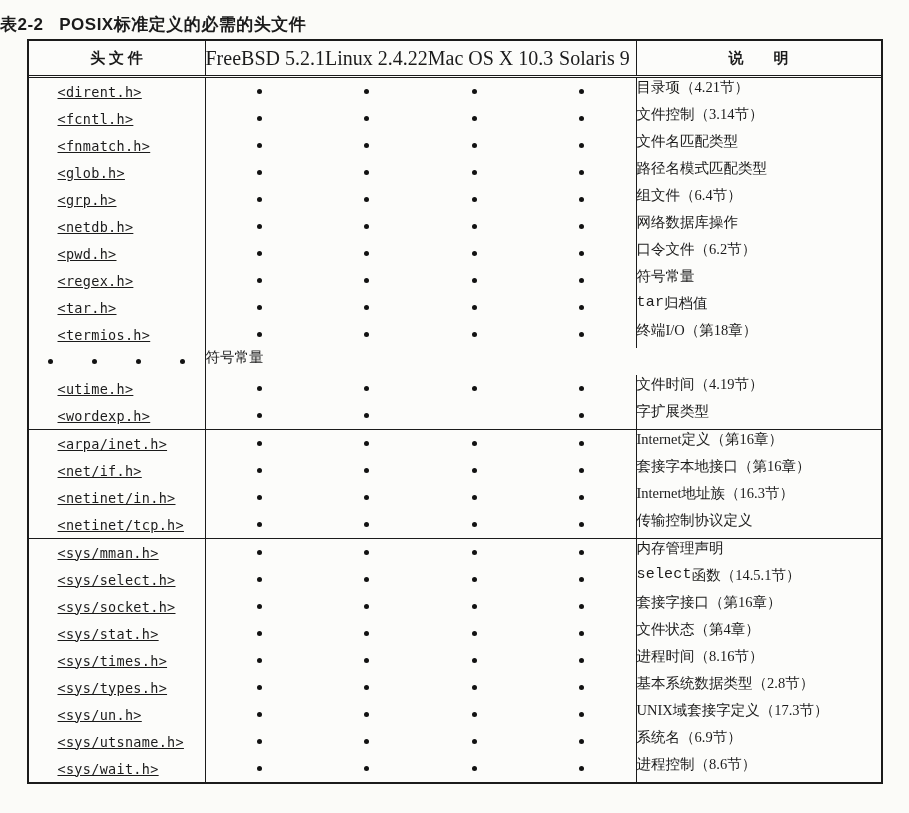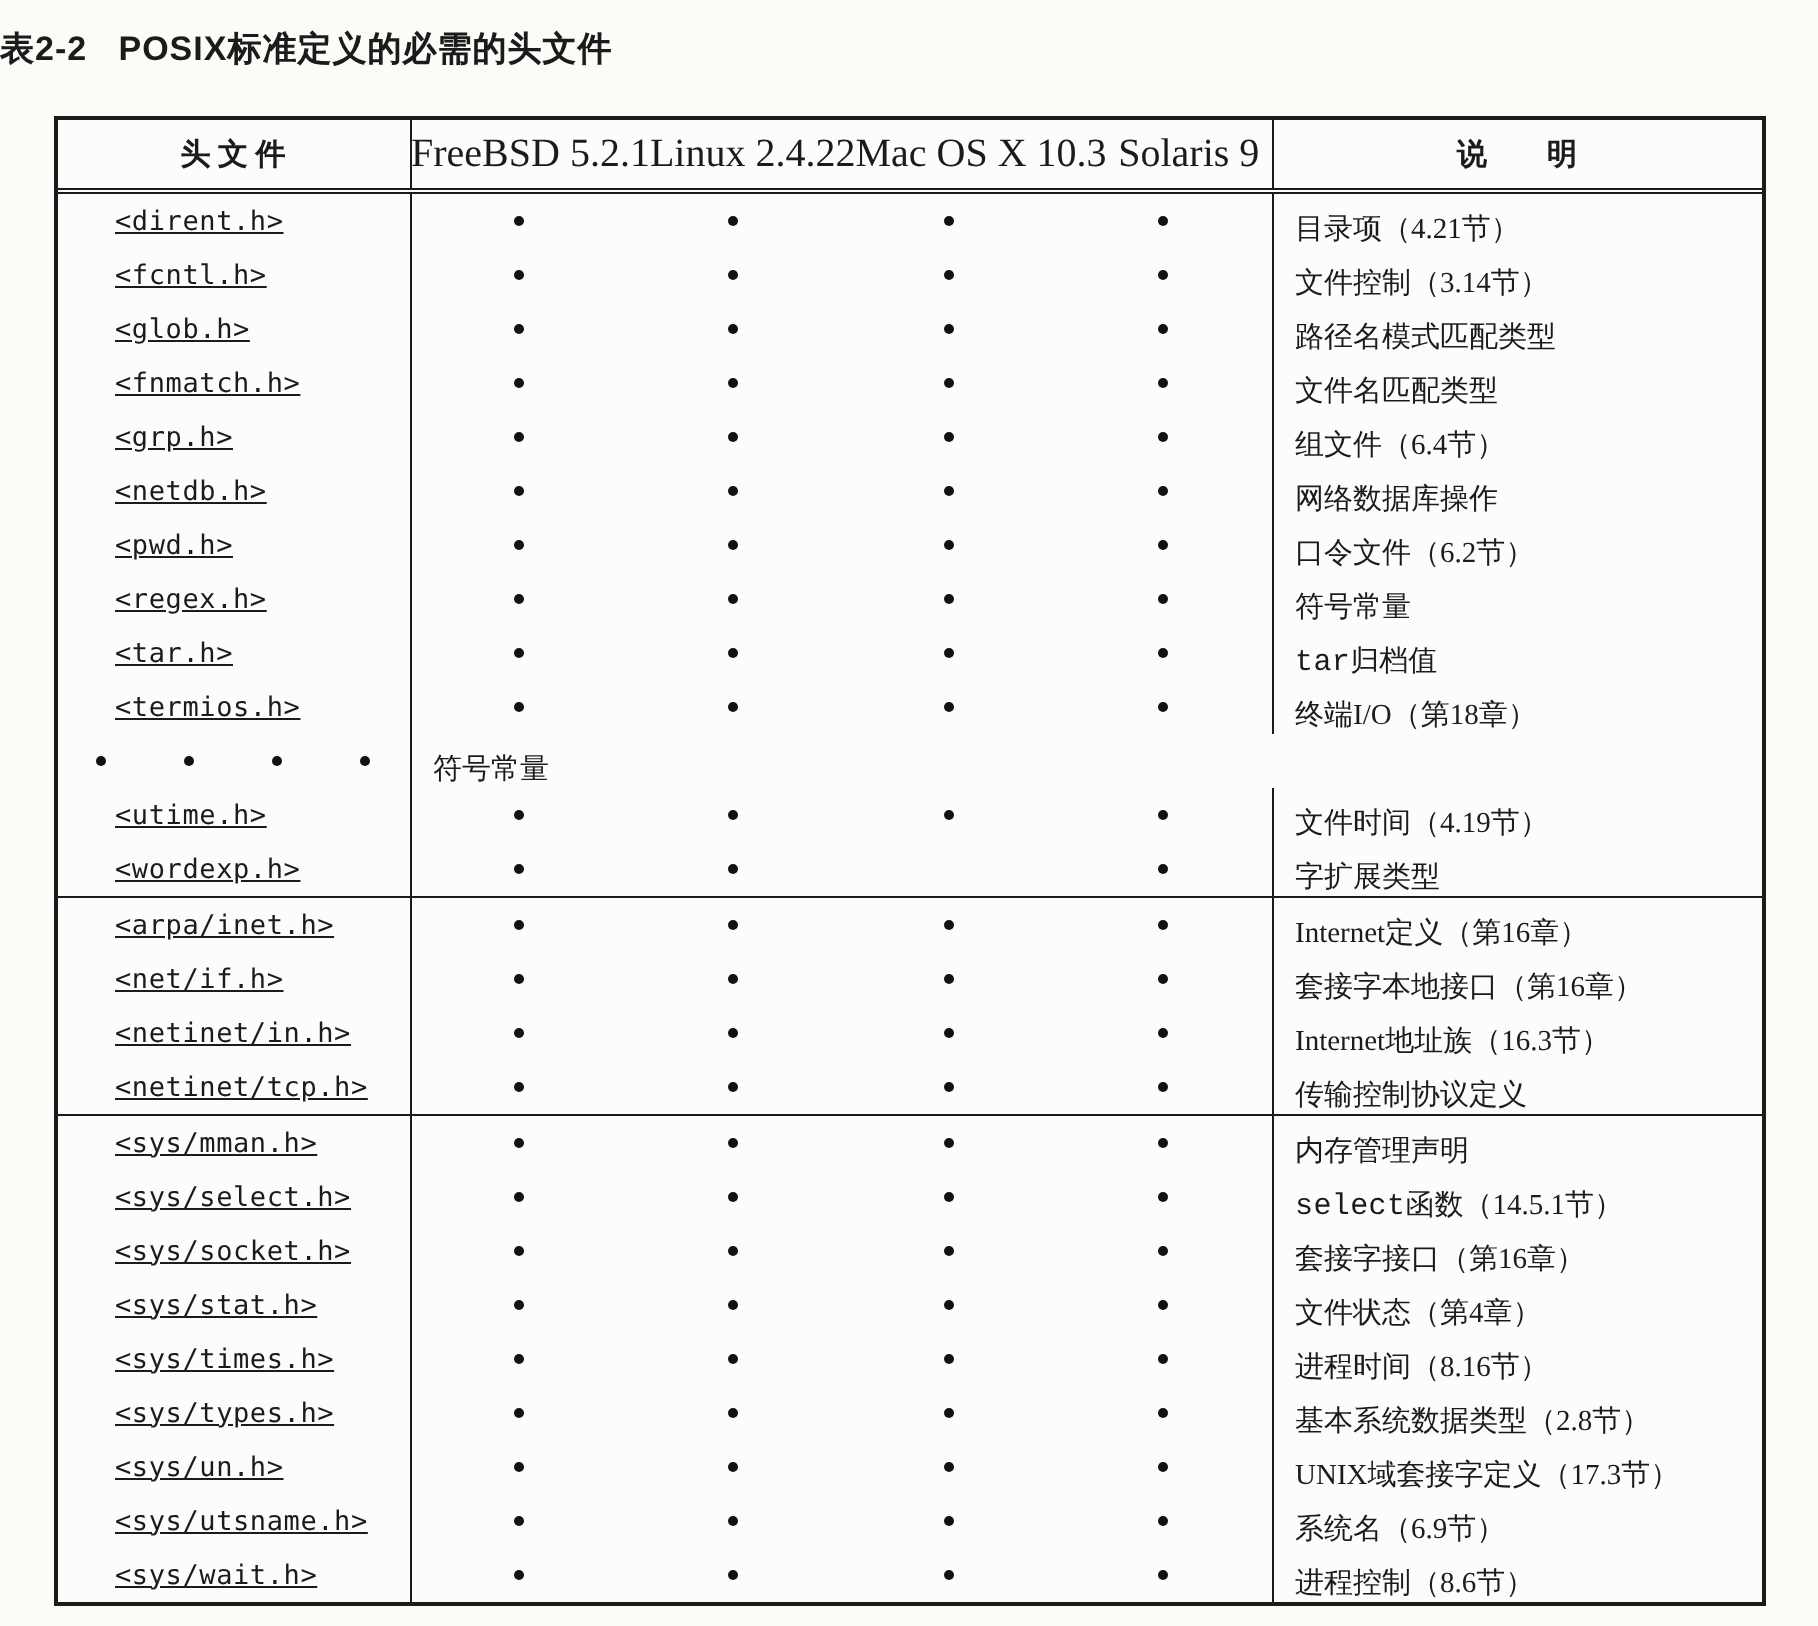--- a/index.html
+++ b/index.html
@@ -13,21 +13,21 @@
   .page-title{
     padding-top:13px;
     font-family:"Liberation Sans", sans-serif;
     font-weight:bold;
     font-size:17px;
     letter-spacing:0.5px;
     white-space:pre;
   }
   .ptable{
     width:852px;
-    margin:22px auto 0 auto;
+    margin:3px auto 0 auto;
     border:2px solid #1b1b1b;
     background:#fcfcfa;
     box-sizing:content-box;
   }
   .thead{
     display:grid;
     grid-template-columns:177px 431px 1fr;
     height:34px;
     border-bottom:3px double #1b1b1b;
     align-items:stretch;
@@ -61,22 +61,21 @@
     font-size:13.5px;
     letter-spacing:0.3px;
     text-decoration:underline;
   }
   .cell-marks{
     display:grid;grid-template-columns:repeat(4,1fr);
   }
   .mark-cell{display:flex;align-items:center;justify-content:center;}
   .dot{width:5px;height:5px;border-radius:50%;background:#121212;display:block;}
   .cell-desc{
-    display:flex;align-items:flex-end;
-    padding-left:11px;
+    display:flex;align-items:flex-start;
     box-sizing:border-box;
     font-size:14.5px;
     white-space:nowrap;
   }
   .desc-code{
     font-family:Liberation Mono, monospace;
     font-size:15px;
     letter-spacing:0.2px;
   }
 </style>
@@ -136,60 +135,60 @@
               <span class="dot"></span>
             </div>
           </div>
     <div class="cell-desc">
       <span class="desc-code"></span>
             <span class="desc-text">文件控制（3.14节）</span>
     </div>
   </div>
 
   <div class="trow">
+    <div class="cell-file col-border">&lt;fnmatch.h&gt;</div>
+    <div class="cell-marks col-border">
+            <div class="mark-cell">
+              <span class="dot"></span>
+            </div>
+            <div class="mark-cell">
+              <span class="dot"></span>
+            </div>
+            <div class="mark-cell">
+              <span class="dot"></span>
+            </div>
+            <div class="mark-cell">
+              <span class="dot"></span>
+            </div>
+          </div>
+    <div class="cell-desc">
+      <span class="desc-code"></span>
+            <span class="desc-text">文件名匹配类型</span>
+    </div>
+  </div>
+
+  <div class="trow">
     <div class="cell-file col-border">&lt;glob.h&gt;</div>
     <div class="cell-marks col-border">
             <div class="mark-cell">
               <span class="dot"></span>
             </div>
             <div class="mark-cell">
               <span class="dot"></span>
             </div>
             <div class="mark-cell">
               <span class="dot"></span>
             </div>
             <div class="mark-cell">
               <span class="dot"></span>
             </div>
           </div>
     <div class="cell-desc">
       <span class="desc-code"></span>
             <span class="desc-text">路径名模式匹配类型</span>
-    </div>
-  </div>
-
-  <div class="trow">
-    <div class="cell-file col-border">&lt;fnmatch.h&gt;</div>
-    <div class="cell-marks col-border">
-            <div class="mark-cell">
-              <span class="dot"></span>
-            </div>
-            <div class="mark-cell">
-              <span class="dot"></span>
-            </div>
-            <div class="mark-cell">
-              <span class="dot"></span>
-            </div>
-            <div class="mark-cell">
-              <span class="dot"></span>
-            </div>
-          </div>
-    <div class="cell-desc">
-      <span class="desc-code"></span>
-            <span class="desc-text">文件名匹配类型</span>
     </div>
   </div>
 
   <div class="trow">
     <div class="cell-file col-border">&lt;grp.h&gt;</div>
     <div class="cell-marks col-border">
             <div class="mark-cell">
               <span class="dot"></span>
             </div>
             <div class="mark-cell">

